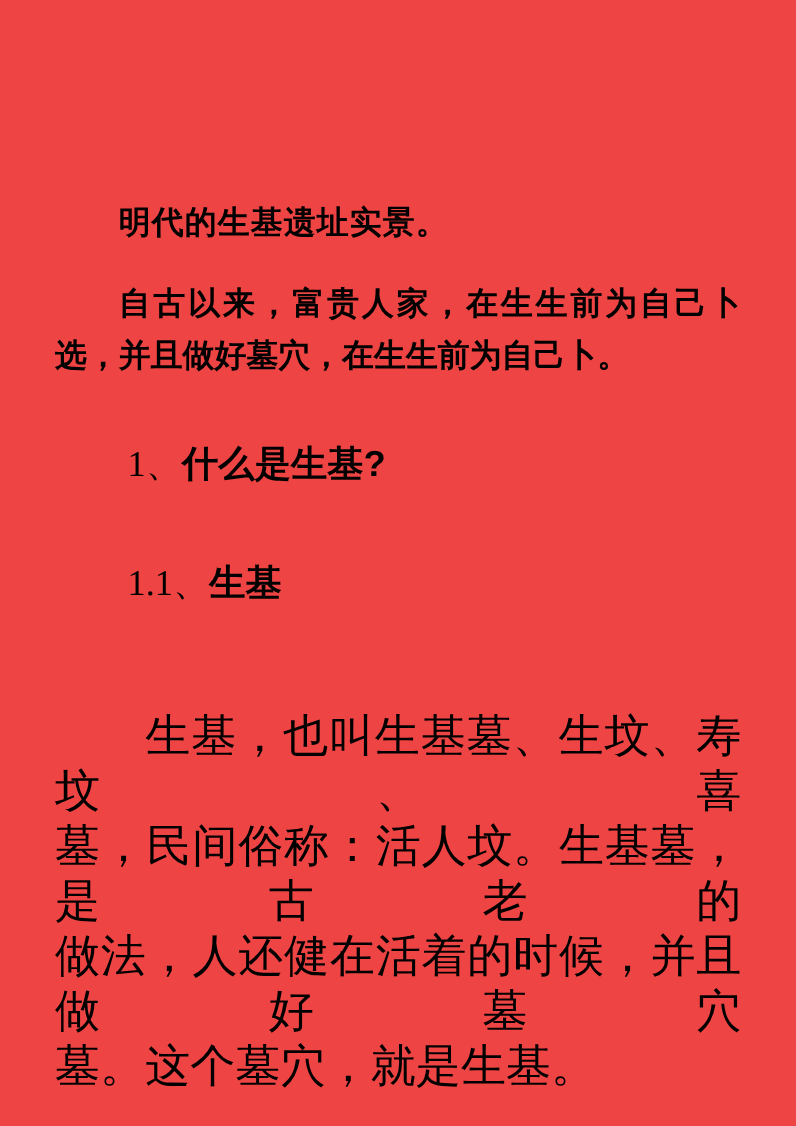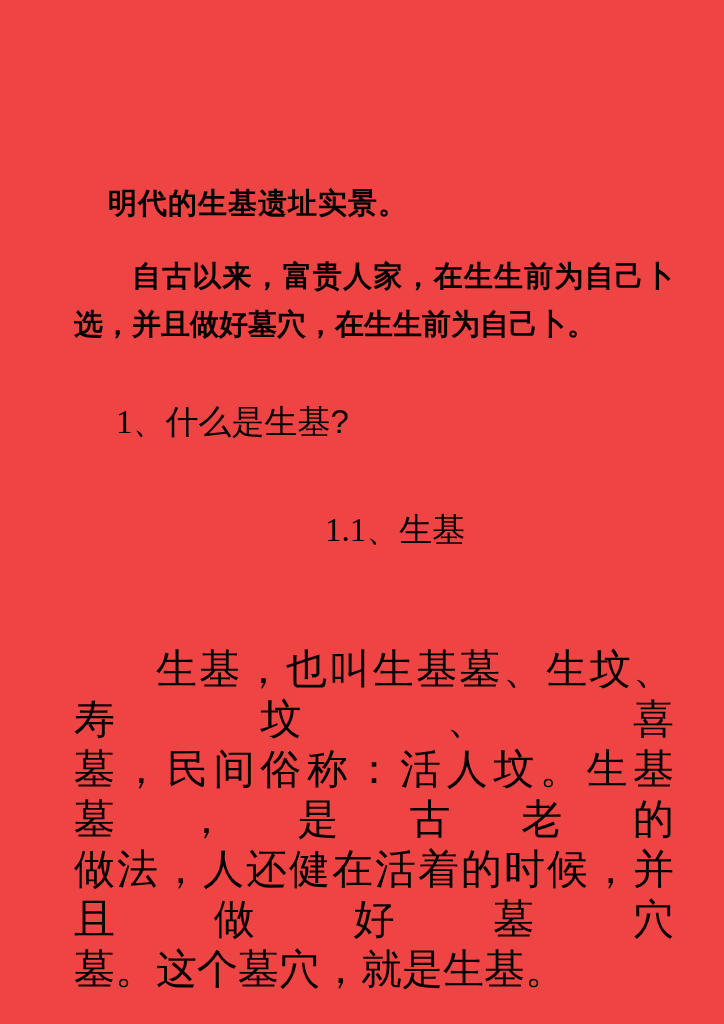--- a/index.html
+++ b/index.html
@@ -40,40 +40,38 @@
   }
   
   .doc-h2 {
     top: 400px;
     font-size: 33px;
     line-height: 44px;
     text-indent: 2em;
   }
   .doc-h3 {
     top: 508px;
-    text-align: center;
   }
   .doc-h2 .num {
     font-family: "Liberation Serif", serif;
     font-weight: 400;
   }
   .doc-h2 .lbl {
-    font-weight: 400;
+    font-weight: 700;
     margin-top: 20px;
   }
   
   .bodytext {
     top: 644px;
     font-size: 41px;
     font-weight: 400;
     line-height: 50px;
   }
   .line {
     white-space: nowrap;
-    margin-left: 24px;
   }
   
   .line.stretch {
     white-space: normal;
     text-align: justify;
     text-align-last: justify;
   }
   .line.indent {
     text-indent: 2em;
   }

